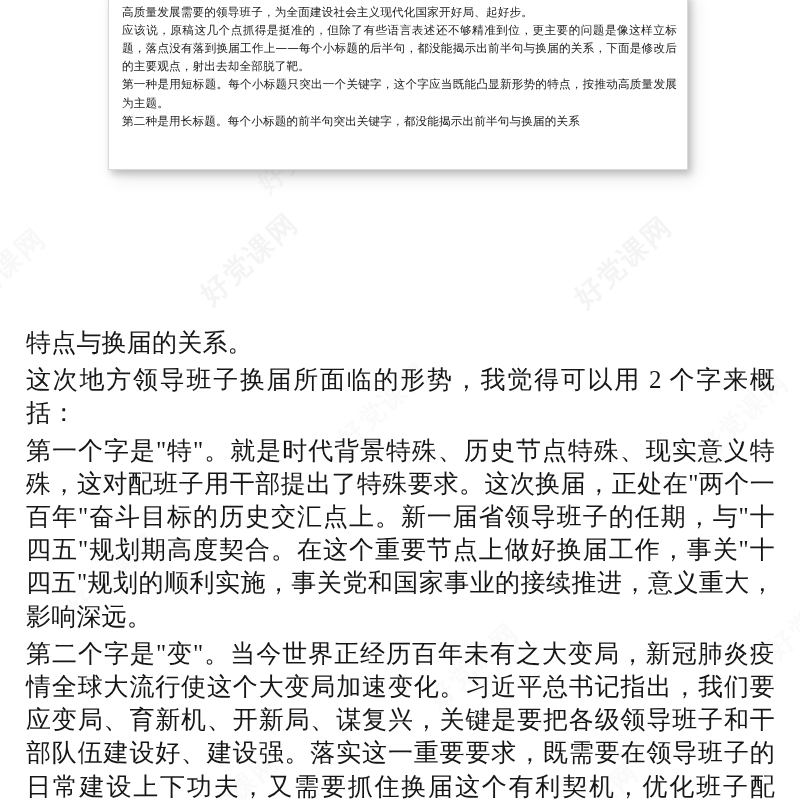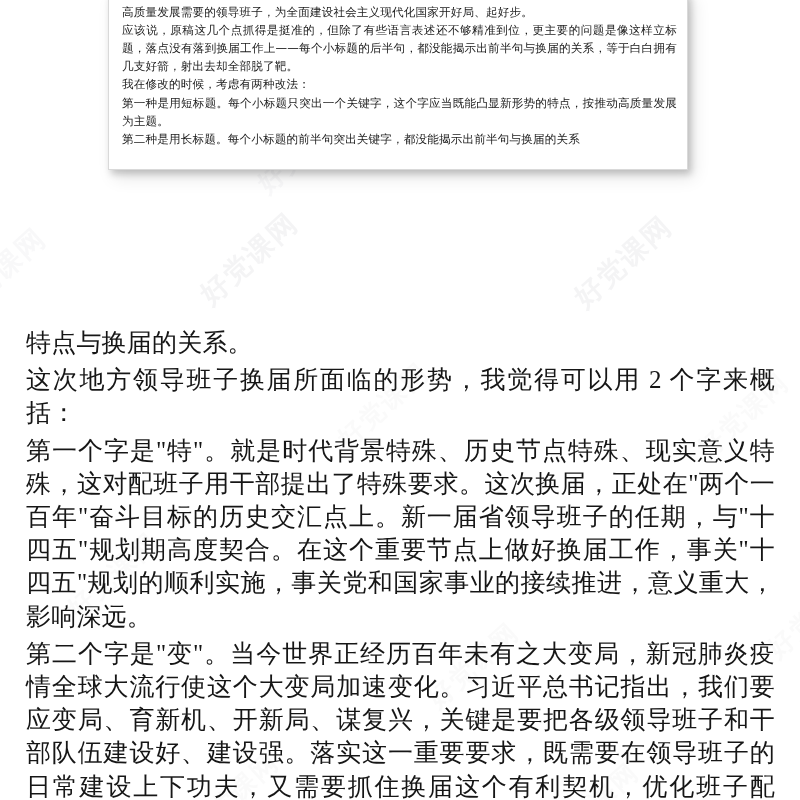--- a/index.html
+++ b/index.html
@@ -112,22 +112,21 @@
       <div class="wm ultra" style="left: 420px; top: 690px; font-size: 26px; transform: rotate(-42deg);">好党课网</div>
       <div class="wm ultra" style="left: 760px; top: 640px; font-size: 26px; transform: rotate(-42deg);">好党课网</div>
       <div class="wm ultra" style="left: 180px; top: 820px; font-size: 26px; transform: rotate(-42deg);">好党课网</div>
       <div class="wm ultra" style="left: 540px; top: 830px; font-size: 26px; transform: rotate(-42deg);">好党课网</div>
       <div class="wm faint" style="left: 250px; top: 175px; font-size: 26px; transform: rotate(-42deg);">好党课网</div>
     </div>
 
   <div id="inset-box">
     <div class="inset-inner" id="inset-inner">
         <p>出，按推动高质量发展为主题。我们要按这次换届为契机，选对善于推动高质量发展的领导干部、配强适应高质量发展需要的领导班子，为全面建设社会主义现代化国家开好局、起好步。</p>
-        <p>应该说，原稿这几个点抓得是挺准的，但除了有些语言表述还不够精准到位，更主要的问题是像这样立标题，落点没有落到换届工作上——每个小标题的后半句，都没能揭示出前半句与换届的关系，等于白白拥有几支好箭，射出去却全部脱了靶。</p>
-        <p>我在修改的时候，考虑有两种改法：</p>
+        <p>应该说，原稿这几个点抓得是挺准的，但除了有些语言表述还不够精准到位，更主要的问题是像这样立标题，落点没有落到换届工作上——每个小标题的后半句，都没能揭示出前半句与换届的关系，下面是修改后的主要观点，射出去却全部脱了靶。</p>
         <p>第一种是用短标题。每个小标题只突出一个关键字，这个字应当既能凸显新形势的特点，按推动高质量发展为主题。</p>
         <p>第二种是用长标题。每个小标题的前半句突出关键字，都没能揭示出前半句与换届的关系</p>
       </div>
   </div>
 
   <div id="body-text">
       <p>特点与换届的关系。</p>
       <p>这次地方领导班子换届所面临的形势，我觉得可以用 2 个字来概括：</p>
       <p>第一个字是"特"。就是时代背景特殊、历史节点特殊、现实意义特殊，这对配班子用干部提出了特殊要求。这次换届，正处在"两个一百年"奋斗目标的历史交汇点上。新一届省领导班子的任期，与"十四五"规划期高度契合。在这个重要节点上做好换届工作，事关"十四五"规划的顺利实施，事关党和国家事业的接续推进，意义重大，影响深远。</p>
       <p>第二个字是"变"。当今世界正经历百年未有之大变局，新冠肺炎疫情全球大流行使这个大变局加速变化。习近平总书记指出，我们要应变局、育新机、开新局、谋复兴，关键是要把各级领导班子和干部队伍建设好、建设强。落实这一重要要求，既需要在领导班子的日常建设上下功夫，又需要抓住换届这个有利契机，优化班子配备，增强整体功能，特别是把那些具有识变之智、应变之方、求变之勇的好干部及时发现出来，合理使用起来。</p>

